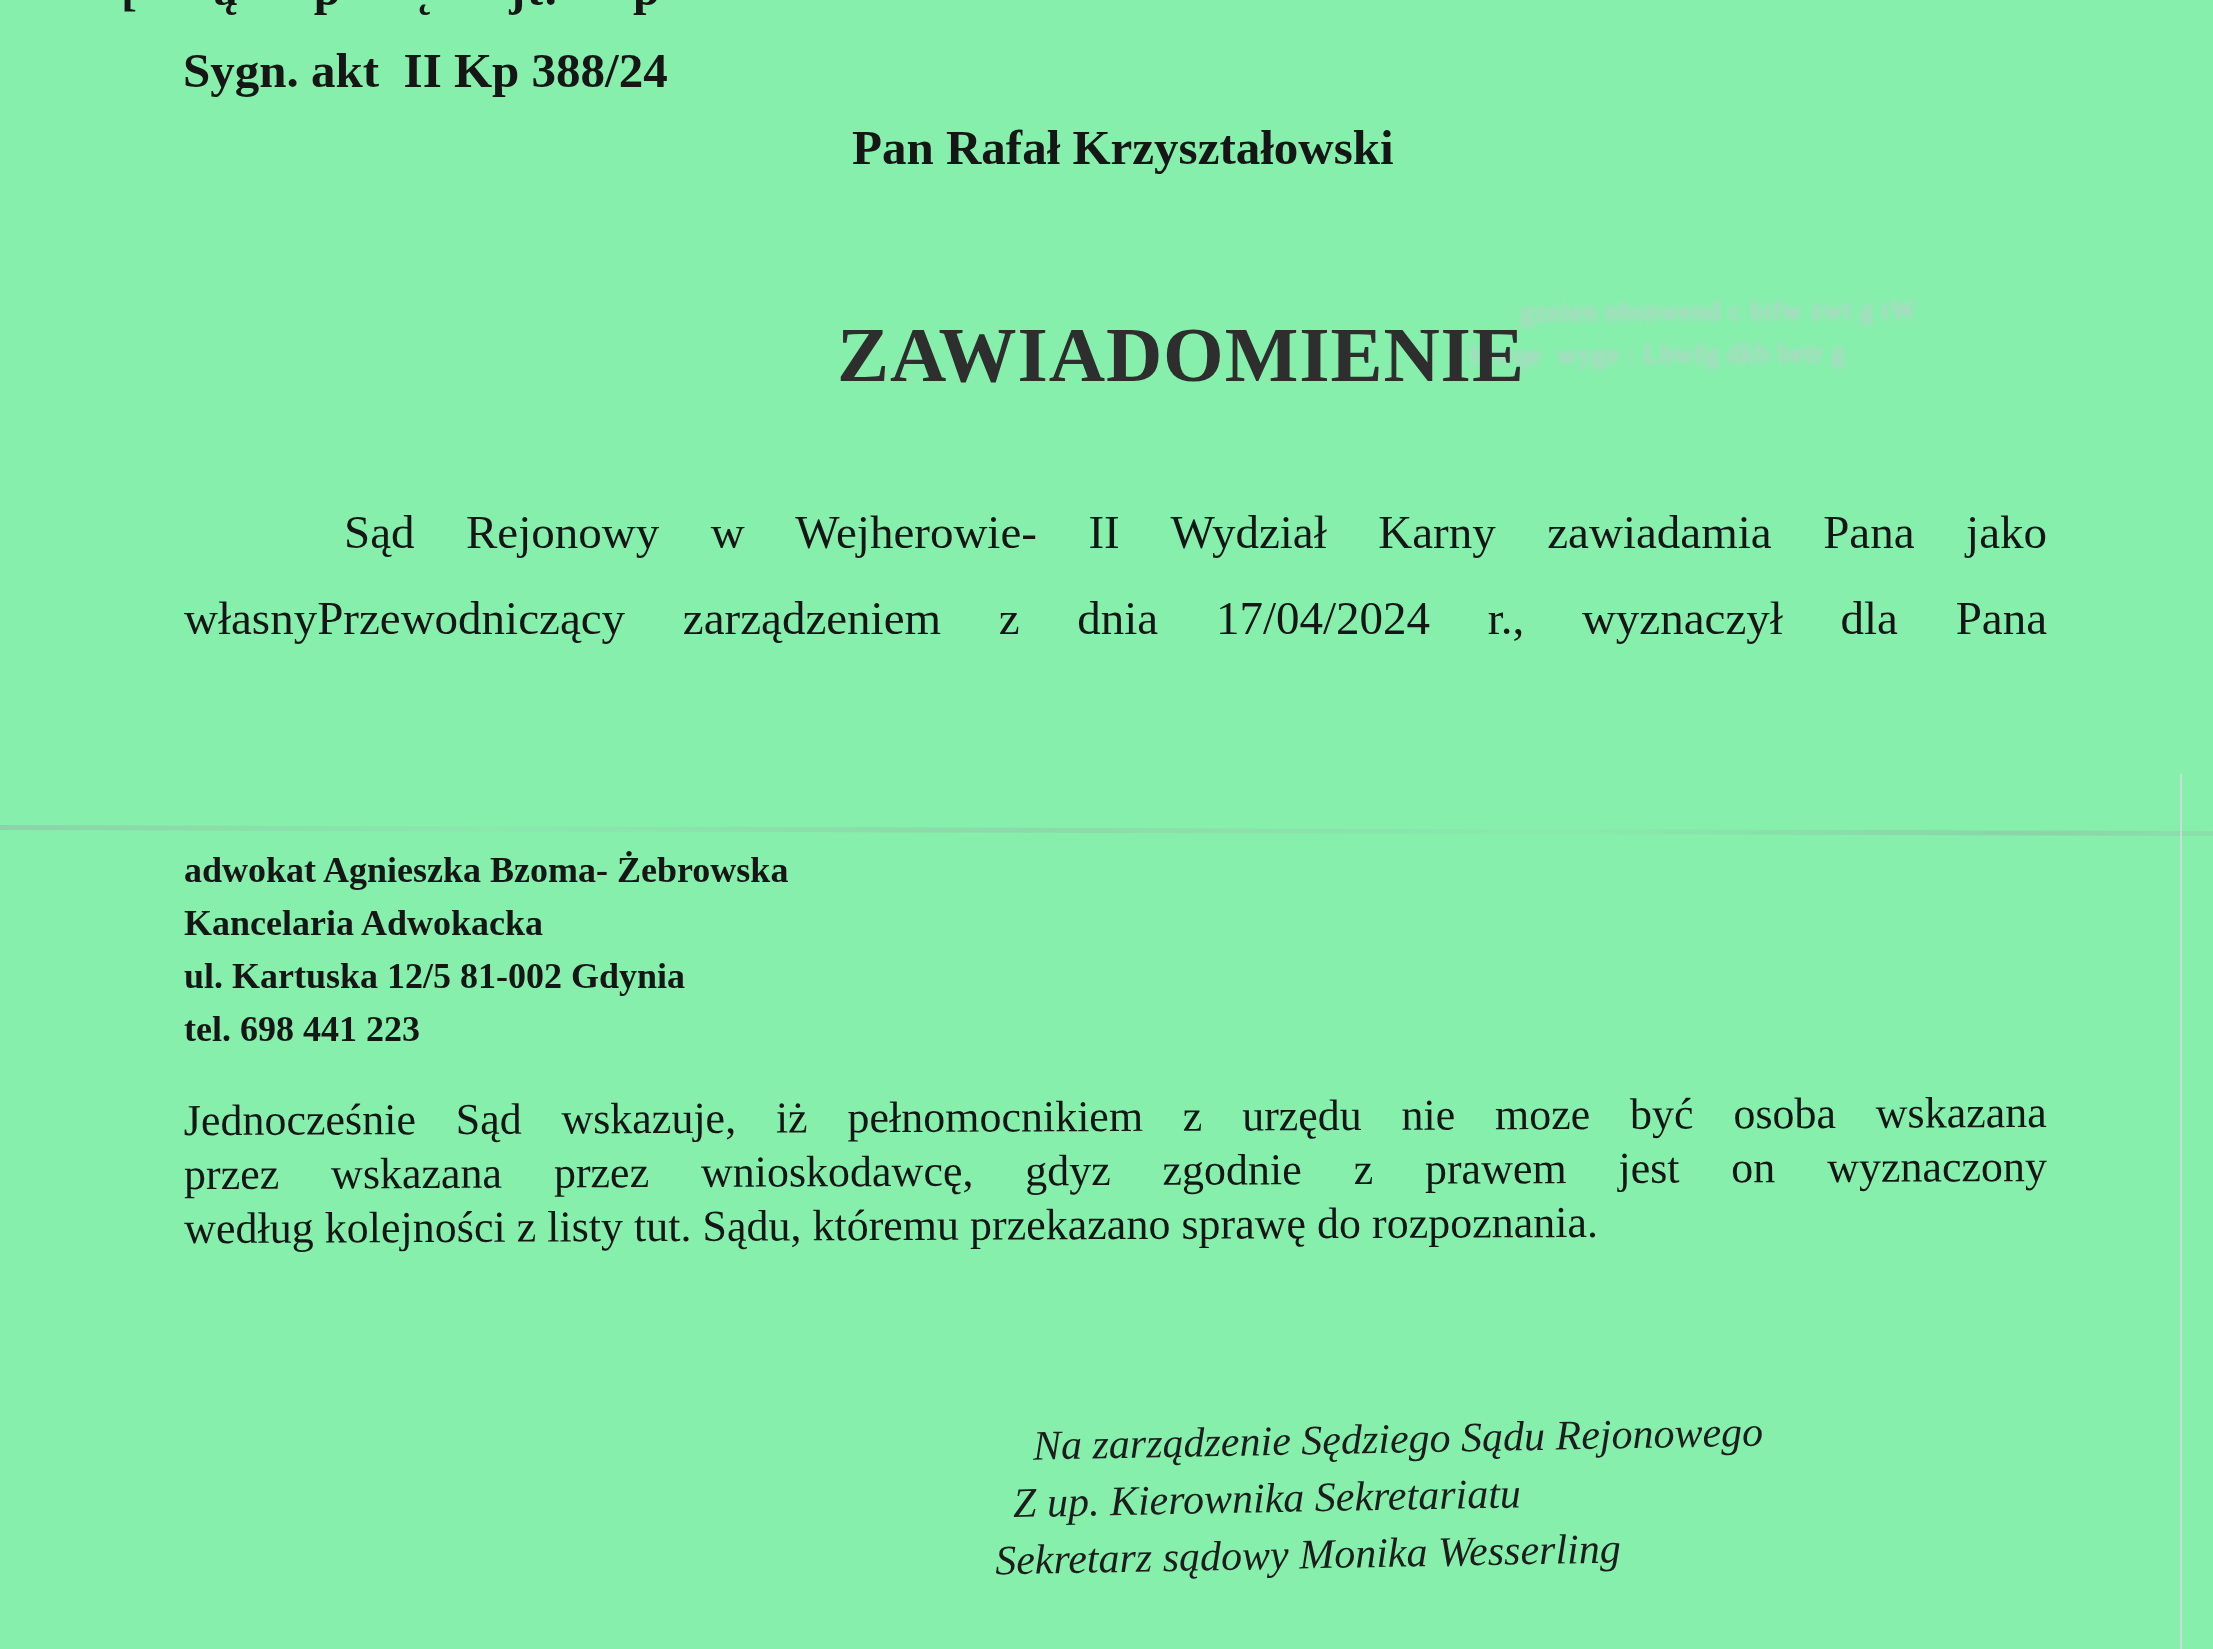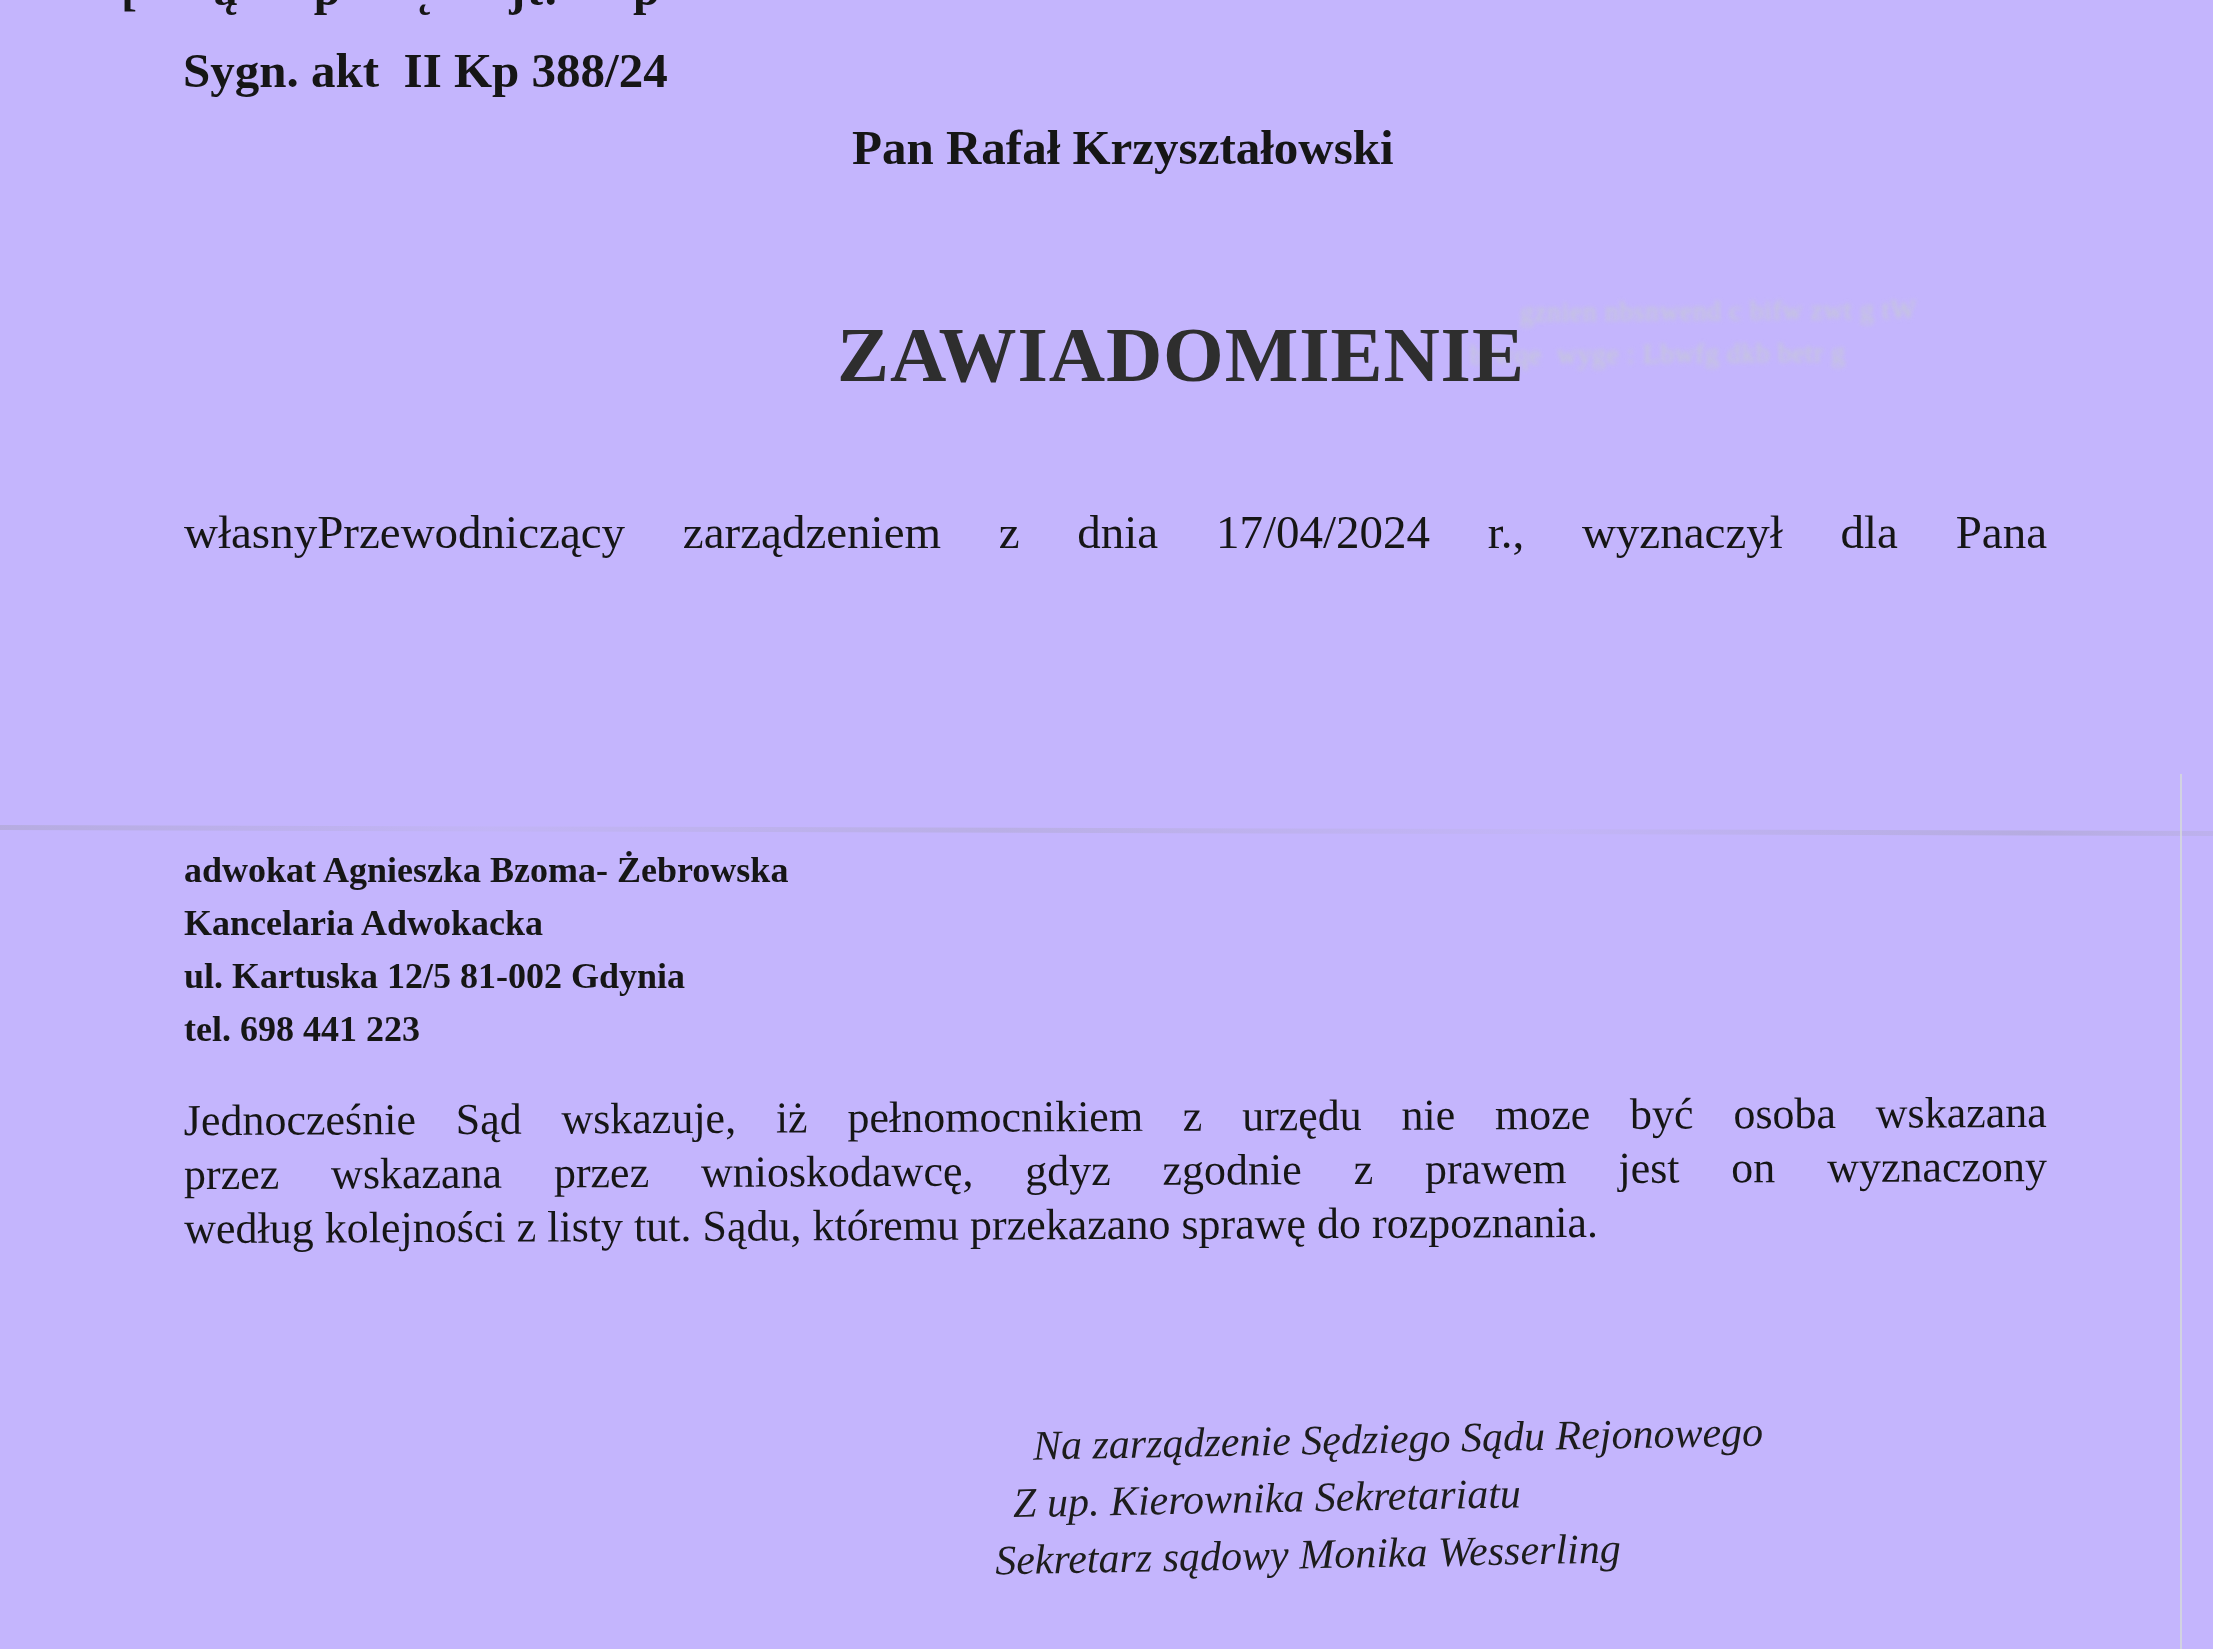--- a/index.html
+++ b/index.html
@@ -1,19 +1,19 @@
 <!DOCTYPE html>
 <html style="font-size:14px"><head>
 <meta charset="utf-8">
 <style>
   html,body { margin:0; padding:0; background:#e8e8e8; }
   .page {
     position:relative;
     width:2214px; height:1650px;
-    background:#c4b5fd;
+    background:#86efac;
     font-family:"Liberation Serif", serif;
     color:#161616;
     overflow:hidden;
   }
   
   .cutoff {
     position:absolute; left:121px; top:0; width:847px; height:17.3px;
     overflow:hidden;
   }
   .cutoff span {
@@ -90,20 +90,21 @@
   <div class="sygn">Sygn. akt  II Kp 388/24</div>
 
   <div class="recipient">Pan Rafał Krzyształowski</div>
 
   <div class="ghost1">gznien nbsnwend c bifw zwt g tW</div>
   <div class="ghost2">brwqe  wyge : Lbwfg dkb betr g</div>
 
   <div class="doc-title">ZAWIADOMIENIE</div>
 
   <div class="para para1">
+      <div class="pline indent"><span>Sąd Rejonowy w Wejherowie- II Wydział Karny zawiadamia Pana jako</span></div>
       <div class="pline"><span class="b">własny</span><span>Przewodniczący zarządzeniem z dnia 17/04/2024 r., wyznaczył dla Pana</span></div>
     </div>
 
   <div class="streak"></div>
 
   <div class="attorney plain">
       <div class="pline"><span>adwokat Agnieszka Bzoma- Żebrowska</span></div>
       <div class="pline"><span>Kancelaria Adwokacka</span></div>
       <div class="pline"><span>ul. Kartuska 12/5 81-002 Gdynia</span></div>
       <div class="pline"><span>tel. 698 441 223</span></div>

